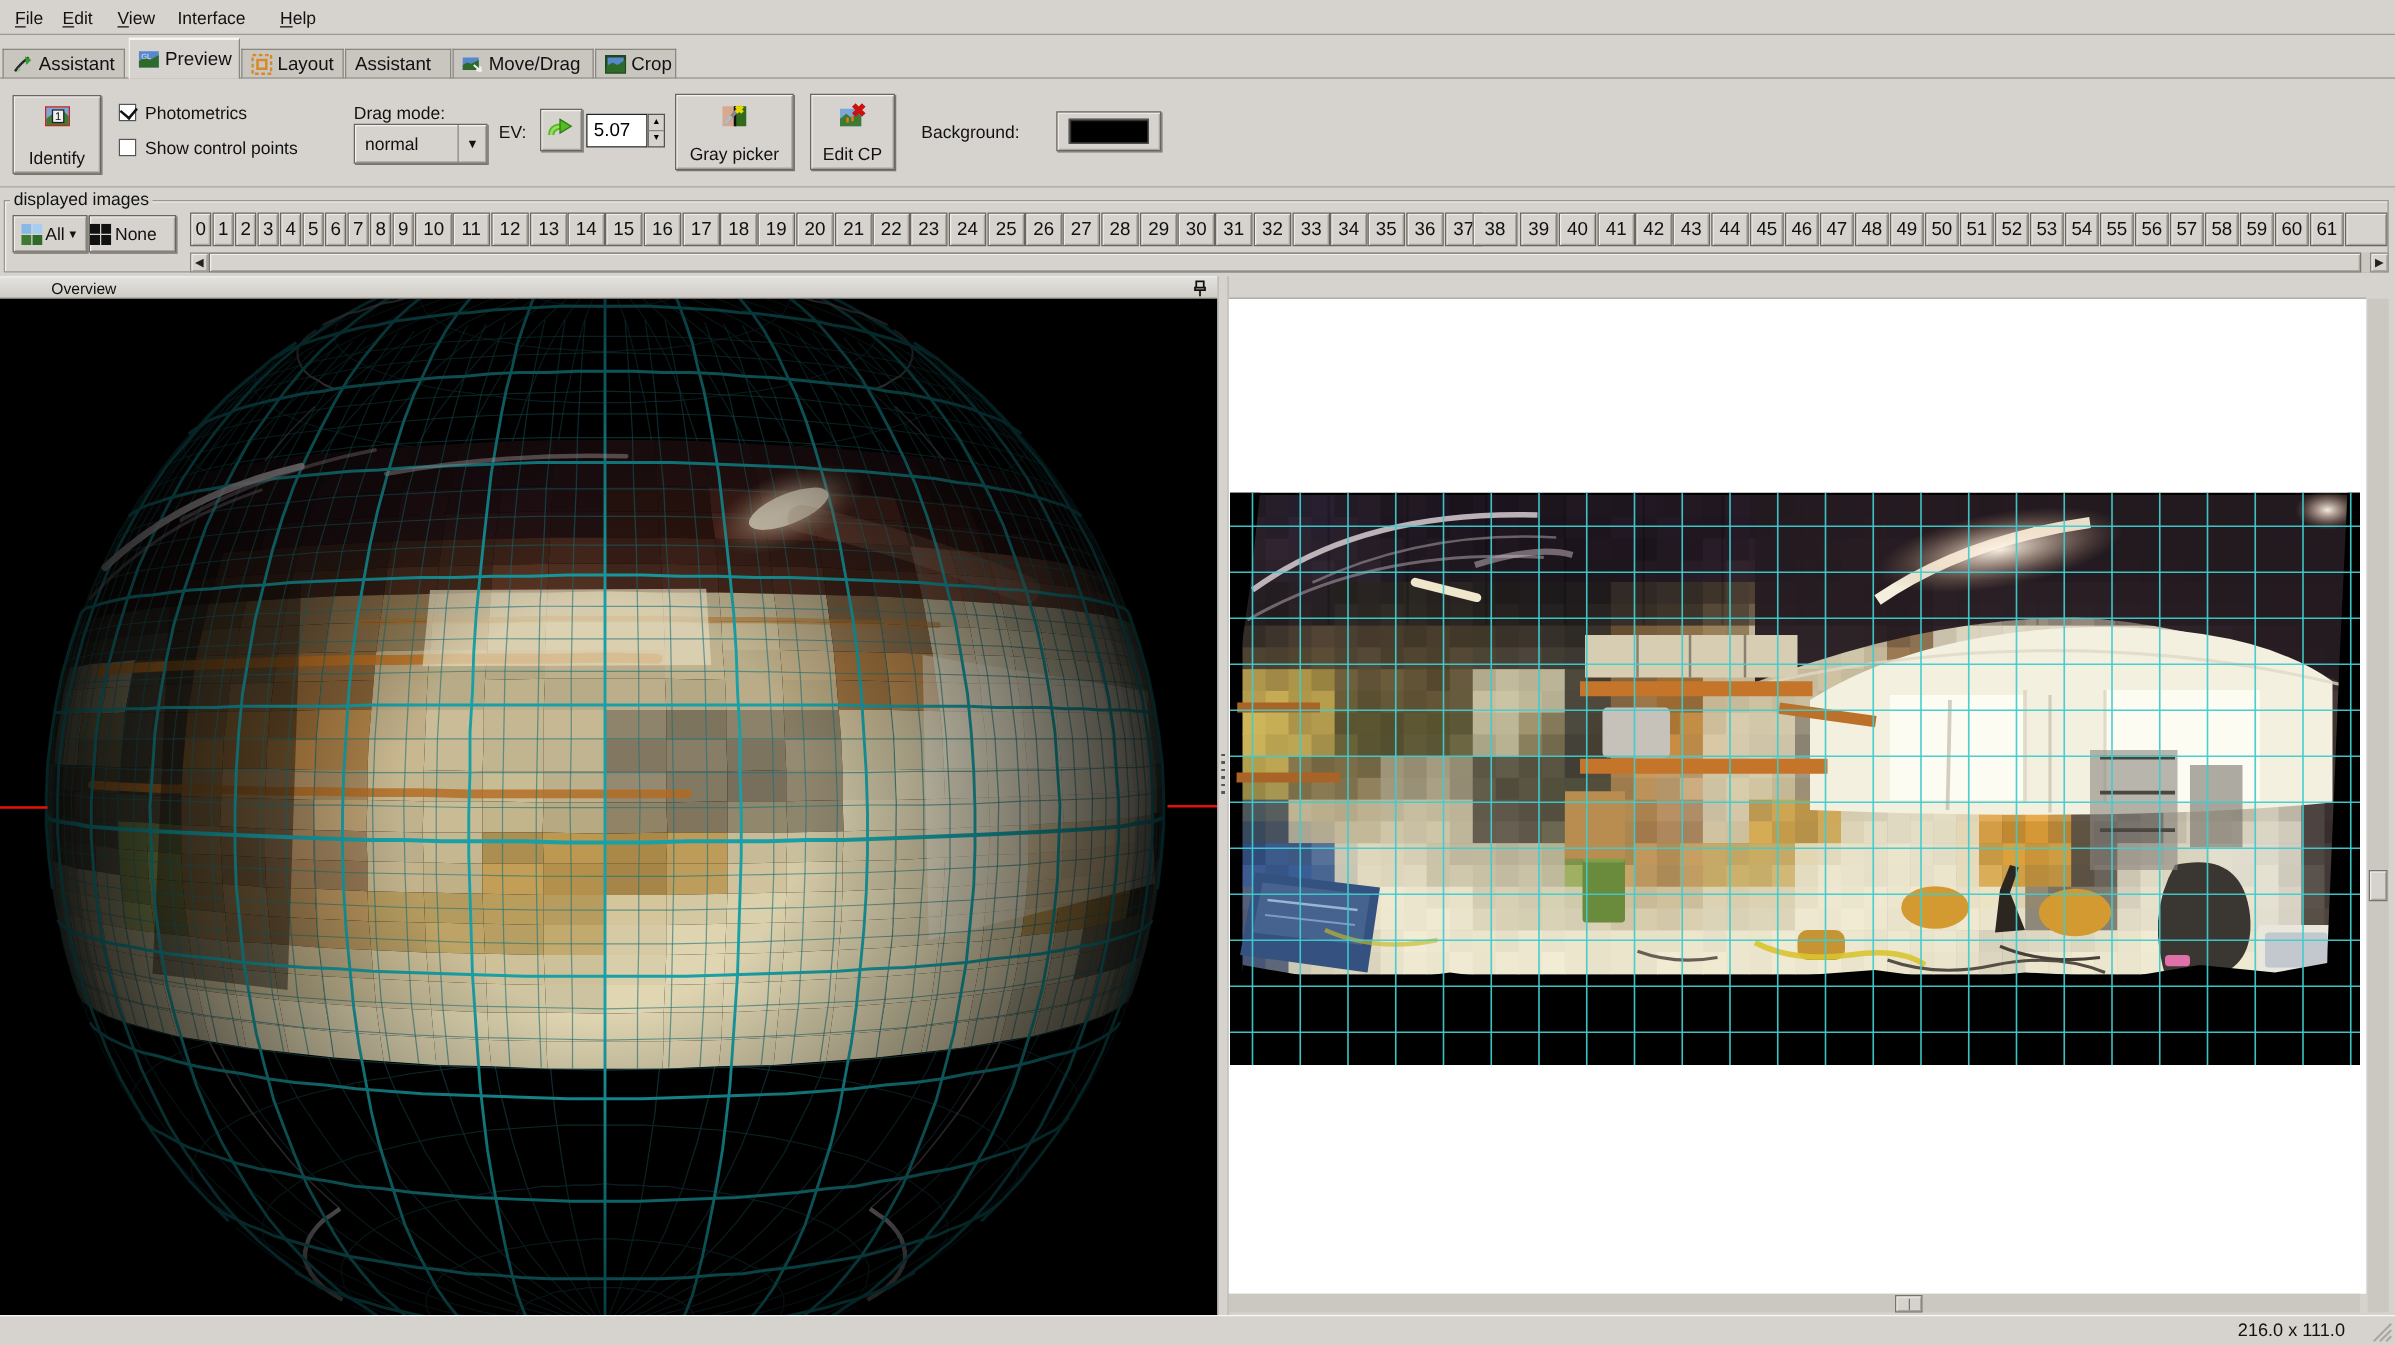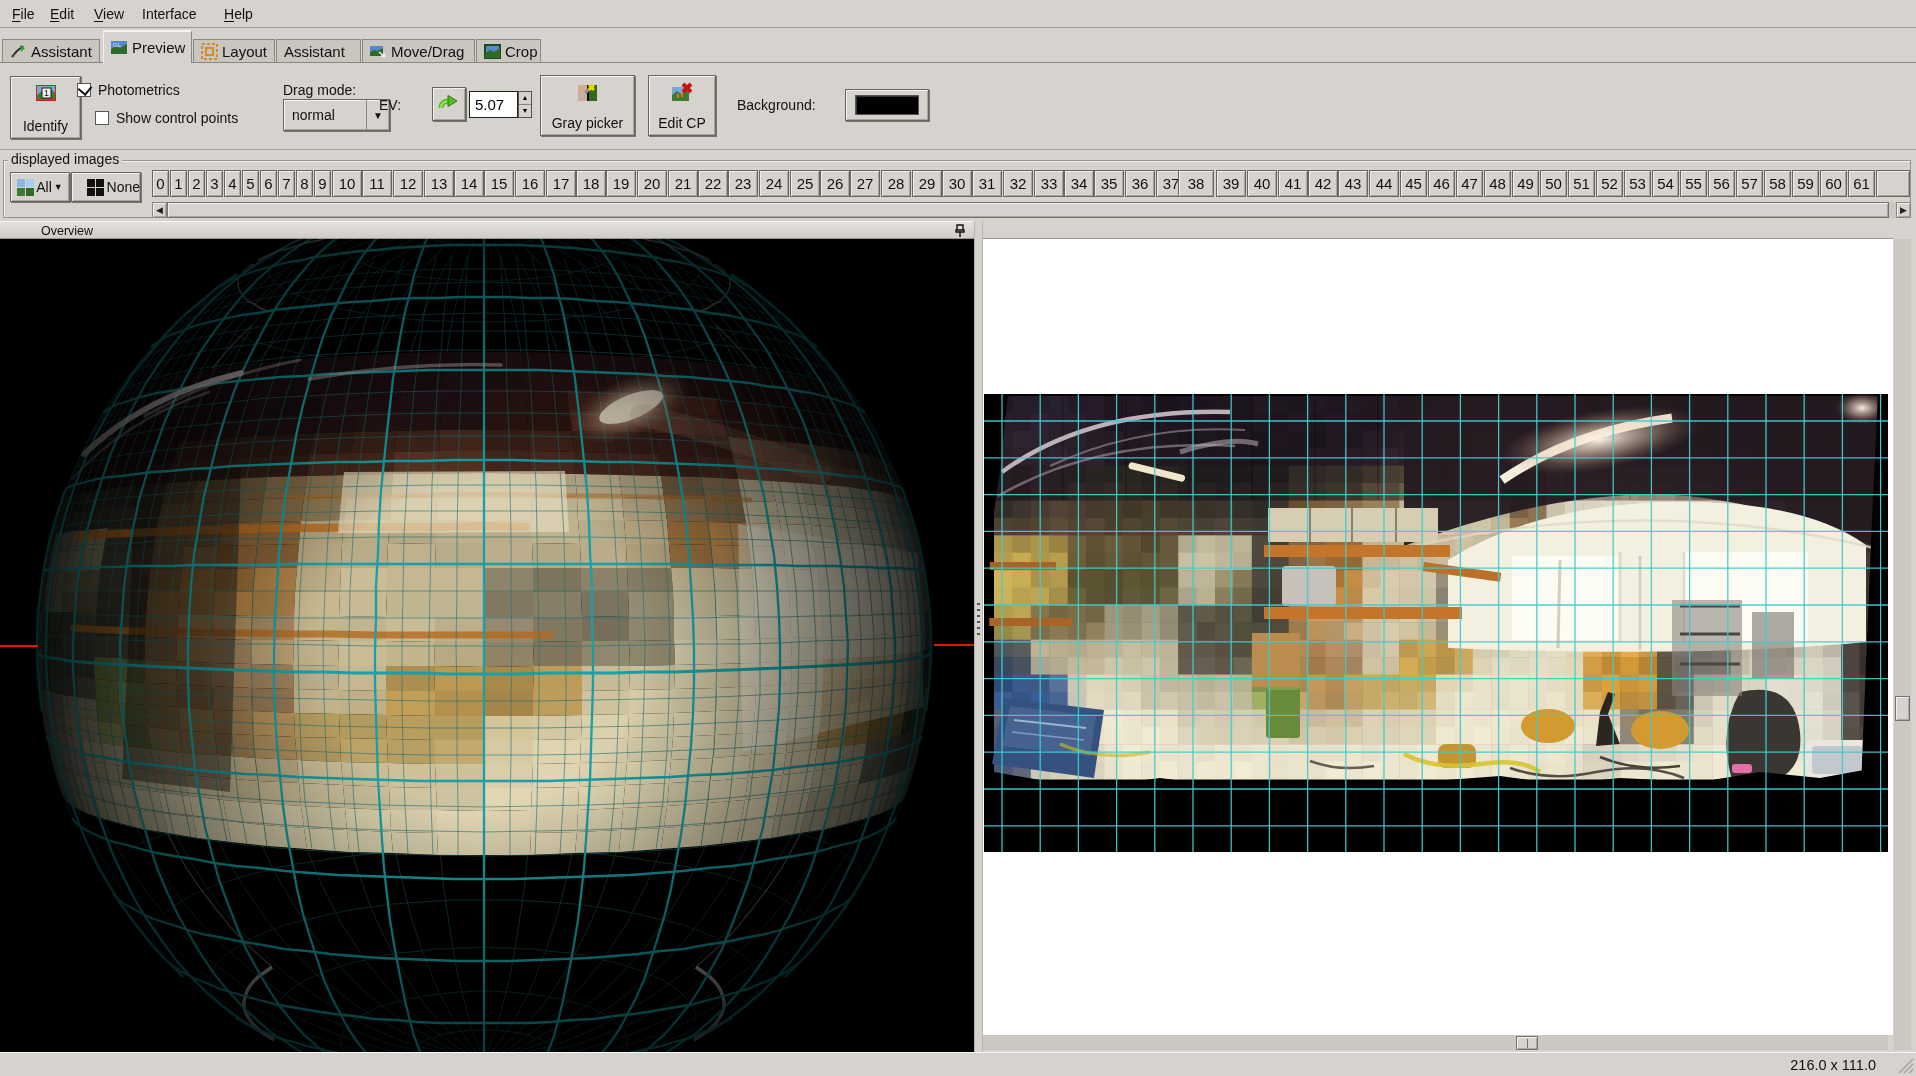--- a/index.html
+++ b/index.html
@@ -97,27 +97,27 @@
   <div class="btn3d" style="left:10px;top:13px;width:71px;height:63px;padding:5px 0 4px">
       <svg width="22" height="22" viewBox="0 0 22 22">
 <rect x="1" y="3" width="20" height="16" fill="#cc2222"></rect>
 <rect x="2" y="4" width="18" height="14" fill="#7aa8d8"></rect>
 <path d="M2,13 l5,-4 4,3 5,-5 4,4 v7 h-18 z" fill="#3f7a33"></path>
 <rect x="7" y="6" width="9" height="10" fill="#f0f0f0" stroke="#222"></rect>
 <text x="11.5" y="14" font-size="9" text-anchor="middle" fill="#111" font-family="Liberation Sans">1</text>
       </svg>
       <span>Identify</span>
     </div>
-  <div class="cbrow" style="left:77px;top:19px"><span class="cb chk"></span>Photometrics</div>
+  <div class="cbrow" style="left:95px;top:19px"><span class="cb chk"></span>Photometrics</div>
   <div class="cbrow" style="left:95px;top:47px"><span class="cb"></span>Show control points</div>
   <label class="lb" style="left:283px;top:19px">Drag mode:</label>
   <div class="btn3d" style="left:283px;top:36px;width:107px;height:32px;flex-direction:row;justify-content:flex-start;padding-left:8px">normal
     <div style="position:absolute;right:0;top:0;width:23px;height:30px;border-left:1px solid #8a8680;display:flex;align-items:center;justify-content:center;font-size:10px">▼</div>
   </div>
-  <label class="lb" style="left:379px;top:34px">EV:</label>
+  <label class="lb" style="left:399px;top:34px">EV:</label>
   <div class="btn3d" style="left:432px;top:24px;width:34px;height:34px;justify-content:center">
     <svg width="24" height="24" viewBox="0 0 24 24">
         <path d="M4,16 q0,-7 9,-7" fill="none" stroke="#55bb22" stroke-width="5"></path>
         <path d="M4,16 q0,-7 9,-7" fill="none" stroke="#99dd66" stroke-width="2"></path>
         <path d="M11,3.5 l9,5.5 -9,5.5 z" fill="#55bb22" stroke="#2a7a10" stroke-width="1"></path>
       </svg>
   </div>
   <div class="abs" style="left:469px;top:28px;width:49px;height:27px;background:#fff;border:1.5px solid #222;font-size:15px;display:flex;align-items:center;padding-left:5px">5.07</div>
   <div class="abs" style="left:518px;top:28px;width:14px;height:27px;border:1px solid #55524d;background:#d6d3ce">
      <div style="height:13px;border-bottom:1px solid #8a8680;text-align:center;font-size:7px;line-height:12px">▲</div>
@@ -150,21 +150,21 @@
 </div>
 
 <div id="frame"></div>
 <div id="frametitle">displayed images</div>
 <div class="btn3d" style="left:10px;top:172px;width:60px;height:30px;flex-direction:row;justify-content:center;gap:2px"><svg width="17" height="17" viewBox="0 0 17 17">
 <rect x="0" y="0" width="8" height="8" fill="#88b8e8"></rect>
       <rect x="9" y="0" width="8" height="8" fill="#a8cdf0"></rect>
 <rect x="0" y="9" width="8" height="8" fill="#3f7a33"></rect>
       <rect x="9" y="9" width="8" height="8" fill="#2f6a28"></rect>
     </svg>All<span style="font-size:9px">▼</span></div>
-<div class="btn3d" style="left:71px;top:172px;width:70px;height:30px;flex-direction:row;justify-content:flex-end;gap:3px"><svg width="17" height="17" viewBox="0 0 17 17">
+<div class="btn3d" style="left:71px;top:172px;width:70px;height:30px;flex-direction:row;justify-content:flex-start;gap:3px"><svg width="17" height="17" viewBox="0 0 17 17">
 <rect x="0" y="0" width="8" height="8" fill="#111"></rect>
       <rect x="9" y="0" width="8" height="8" fill="#111"></rect>
 <rect x="0" y="9" width="8" height="8" fill="#111"></rect>
       <rect x="9" y="9" width="8" height="8" fill="#111"></rect>
     </svg>None</div>
 <div class="nbtn" style="left:152px;width:17px">0</div>
 <div class="nbtn" style="left:170px;width:17px">1</div>
 <div class="nbtn" style="left:188px;width:17px">2</div>
 <div class="nbtn" style="left:206px;width:17px">3</div>
 <div class="nbtn" style="left:224px;width:17px">4</div>

